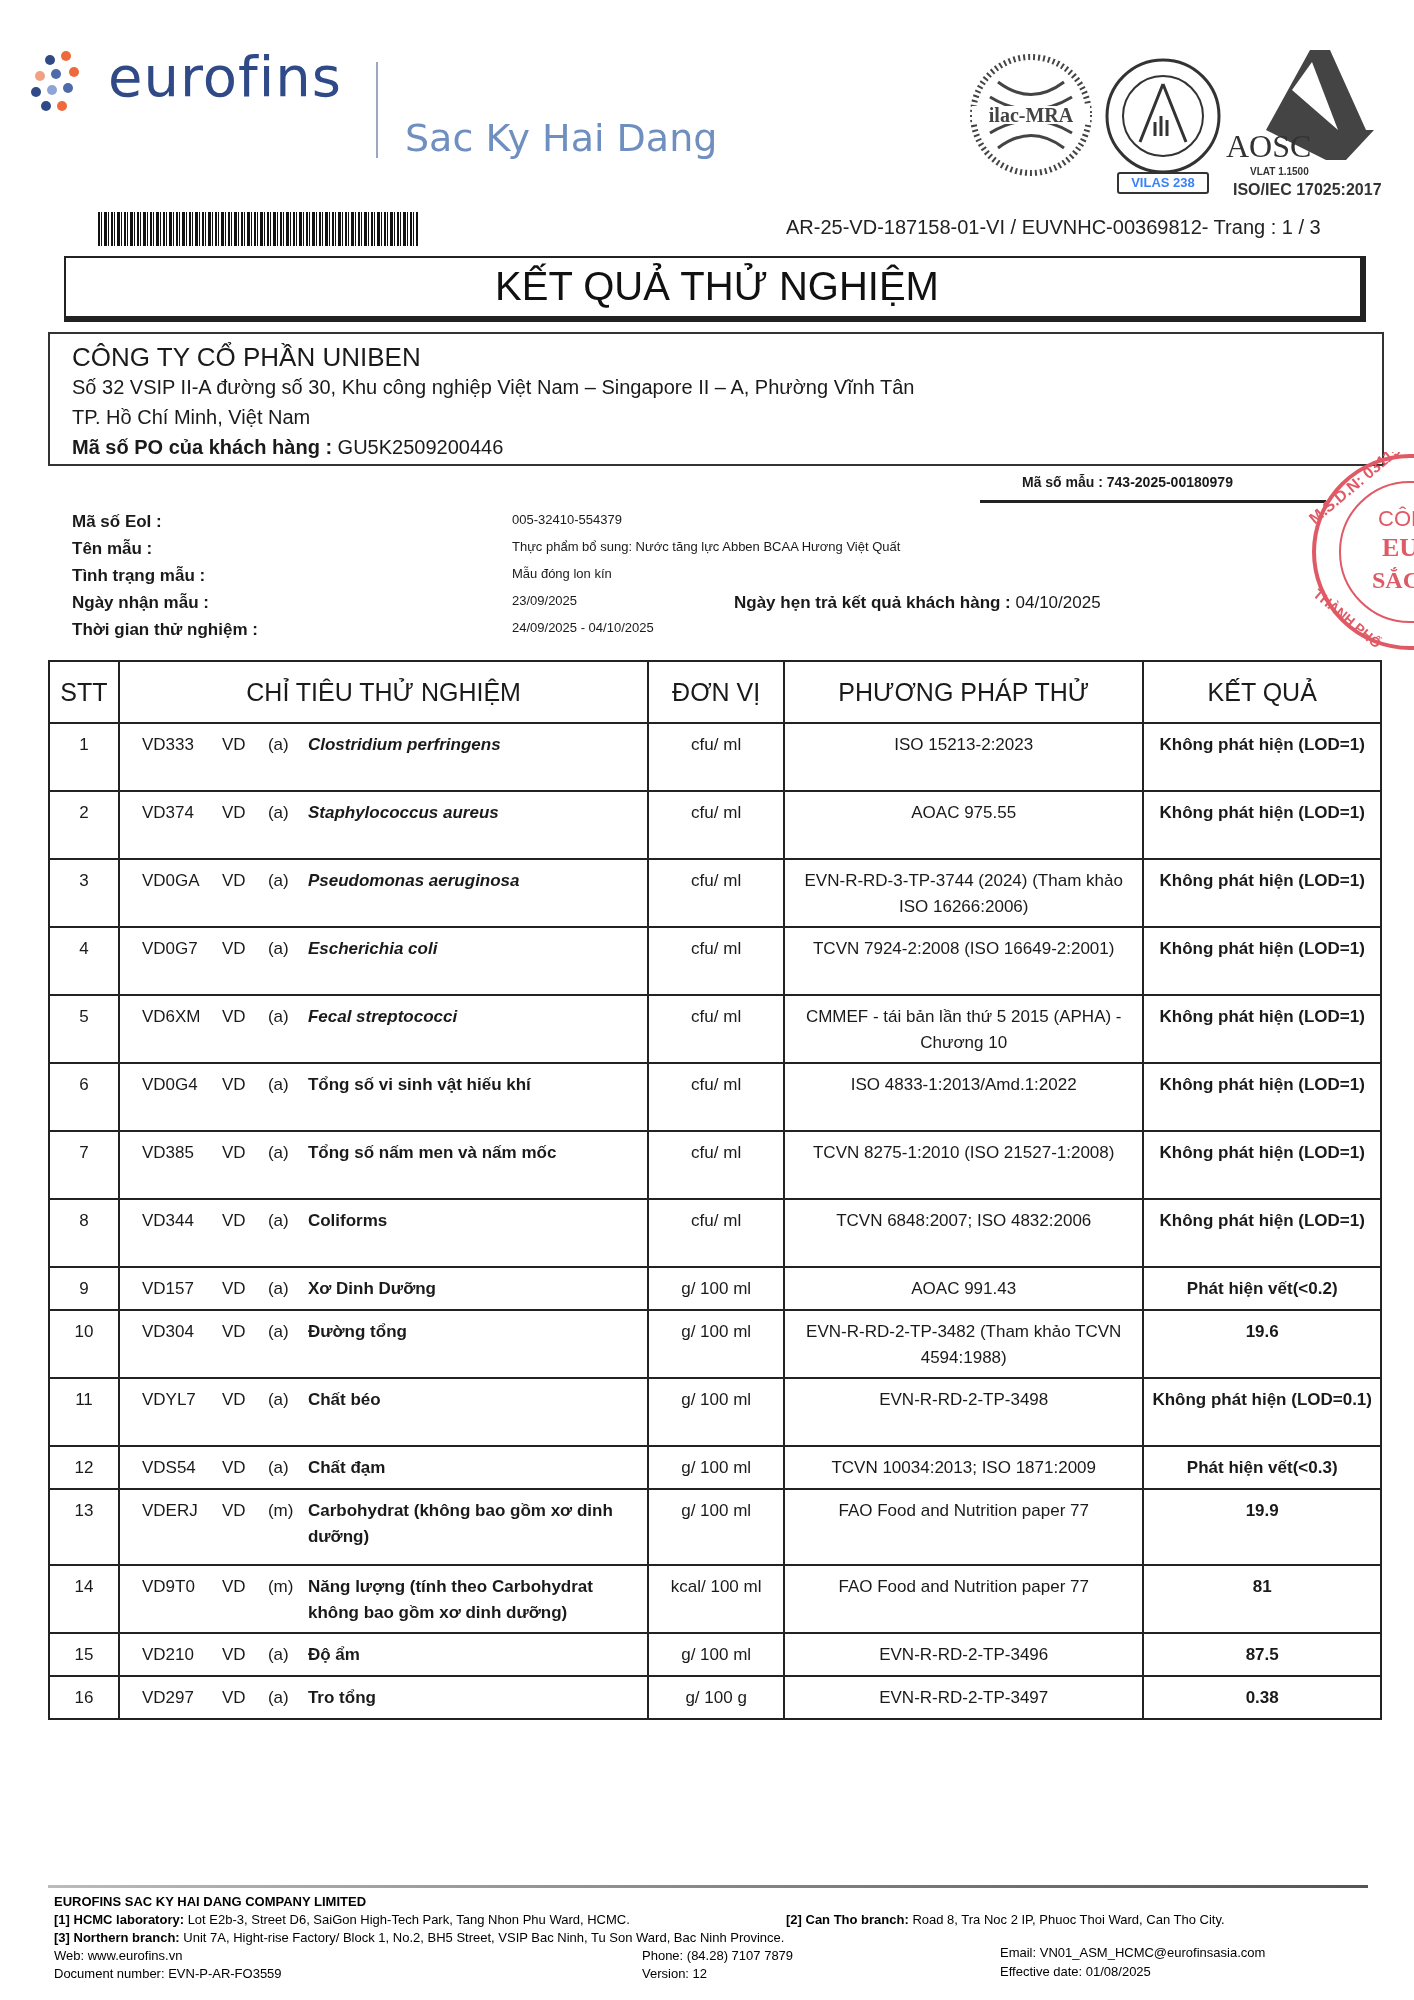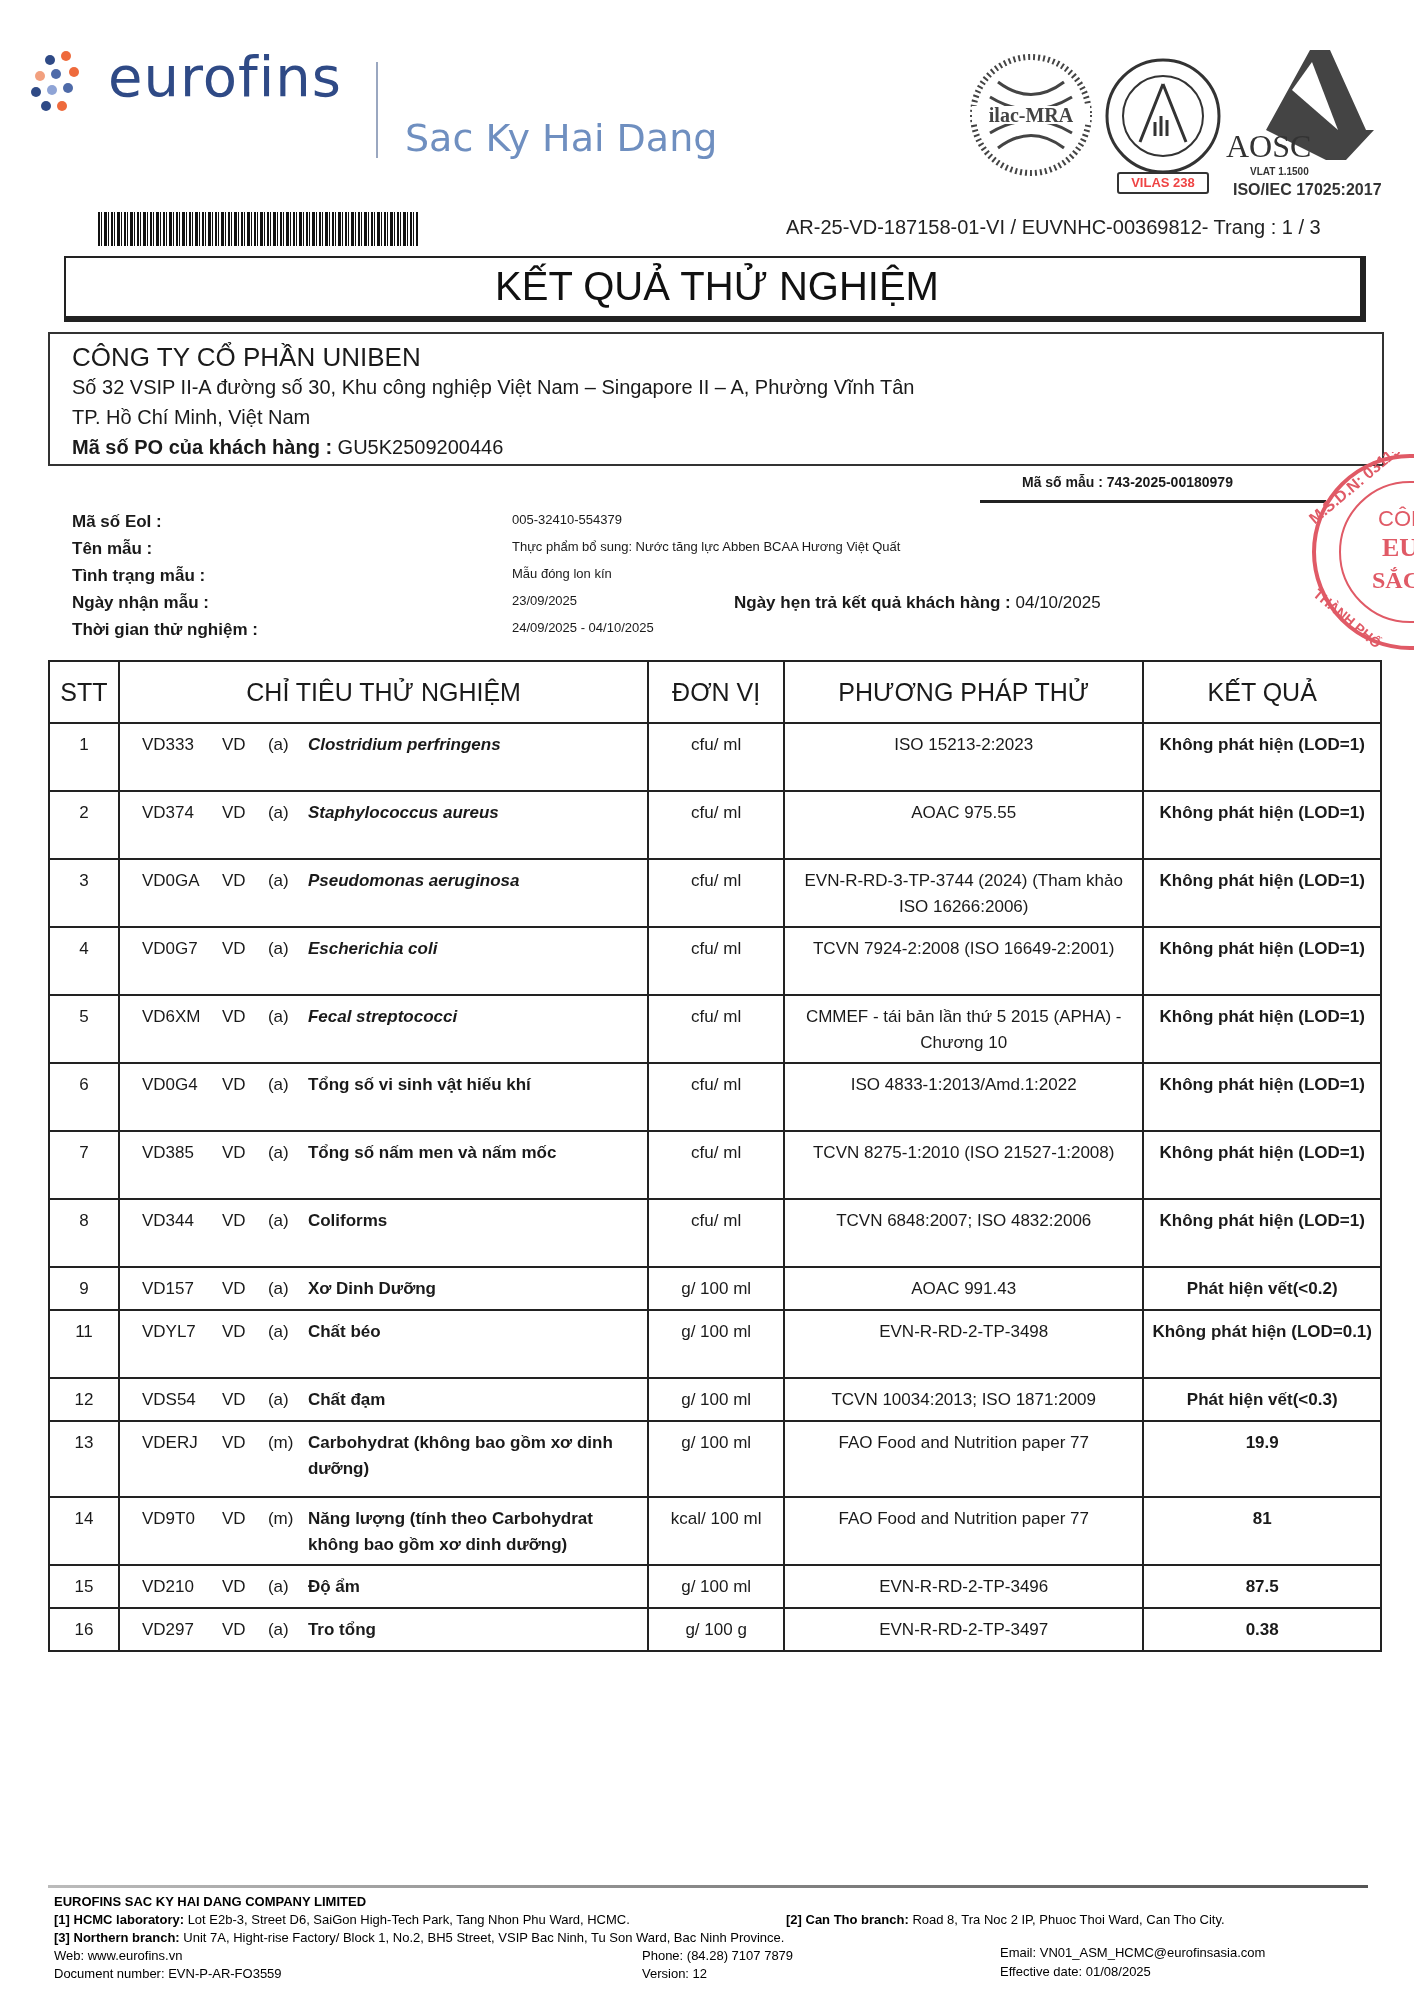--- a/index.html
+++ b/index.html
@@ -9,21 +9,21 @@
 
   
   .logo-dots { left: 30px; top: 50px; width: 70px; height: 70px; }
   .logo-word { left: 108px; top: 44px; font-size: 56px; color: #2f4a86; letter-spacing: 1px; font-family: "DejaVu Sans", sans-serif; }
   .logo-sep { left: 376px; top: 62px; width: 2px; height: 96px; background: #9aa7c0; }
   .logo-sub { left: 405px; top: 116px; font-size: 38px; color: #6f8fc0; font-family: "DejaVu Sans", sans-serif; }
 
   
   .ilac { left: 968px; top: 52px; width: 126px; height: 126px; }
   .boa { left: 1100px; top: 50px; width: 126px; height: 138px; }
-  .vilas { left: 1117px; top: 172px; width: 92px; height: 22px; border: 2px solid #333; font-size: 13px; font-weight: bold; text-align: center; line-height: 18px; border-radius: 3px; color:#ef4444; }
+  .vilas { left: 1117px; top: 172px; width: 92px; height: 22px; border: 2px solid #333; font-size: 13px; font-weight: bold; text-align: center; line-height: 18px; border-radius: 3px; color:#3b82f6; }
   .aosc { left: 1226px; top: 50px; width: 148px; height: 150px; }
   .aosc-text { left: 1226px; top: 128px; font-size: 32px; color: #333; font-family: "Liberation Serif", serif; }
   .aosc-sub1 { left: 1250px; top: 166px; font-size: 10px; font-weight: bold; color:#333; }
   .aosc-sub2 { left: 1233px; top: 181px; font-size: 16px; font-weight: bold; color:#333; }
 
   .barcode { left: 98px; top: 212px; width: 320px; height: 34px;
     background: repeating-linear-gradient(90deg, #111 0 2px, #fff 2px 3px, #111 3px 4px, #fff 4px 6px, #111 6px 9px, #fff 9px 10px, #111 10px 11px, #fff 11px 13px);
   }
   .docref { left: 786px; top: 216px; font-size: 20px; color: #222; }
 
@@ -283,20 +283,34 @@
             <span class="vd">VD</span>
             <span class="acc">(a)</span>
             <span class="tname">Xơ Dinh Dưỡng</span>
           </div>
         </td>
         <td class="c-unit">g/ 100 ml</td>
         <td class="c-method">AOAC 991.43</td>
         <td class="c-result">Phát hiện vết(&lt;0.2)</td>
       </tr>
       <tr style="height: 68px;">
+        <td class="c-stt">10</td>
+        <td class="c-test">
+          <div class="tst">
+            <span class="code">VD304</span>
+            <span class="vd">VD</span>
+            <span class="acc">(a)</span>
+            <span class="tname">Đường tổng</span>
+          </div>
+        </td>
+        <td class="c-unit">g/ 100 ml</td>
+        <td class="c-method">EVN-R-RD-2-TP-3482 (Tham khảo TCVN 4594:1988)</td>
+        <td class="c-result">19.6</td>
+      </tr>
+      <tr style="height: 68px;">
         <td class="c-stt">11</td>
         <td class="c-test">
           <div class="tst">
             <span class="code">VDYL7</span>
             <span class="vd">VD</span>
             <span class="acc">(a)</span>
             <span class="tname">Chất béo</span>
           </div>
         </td>
         <td class="c-unit">g/ 100 ml</td>

